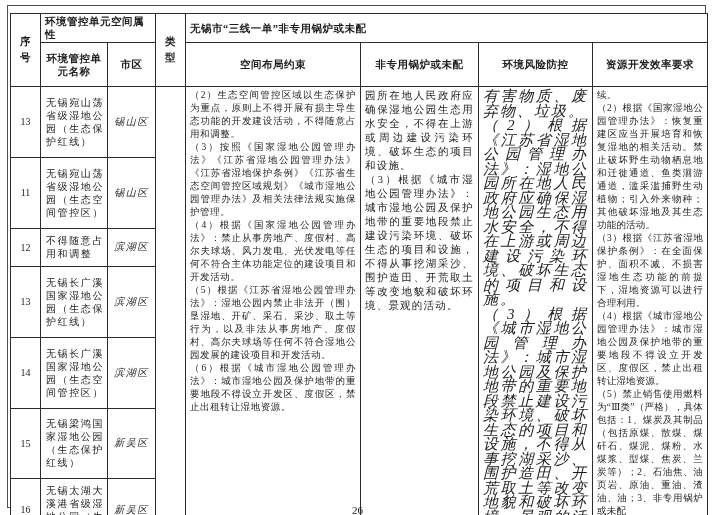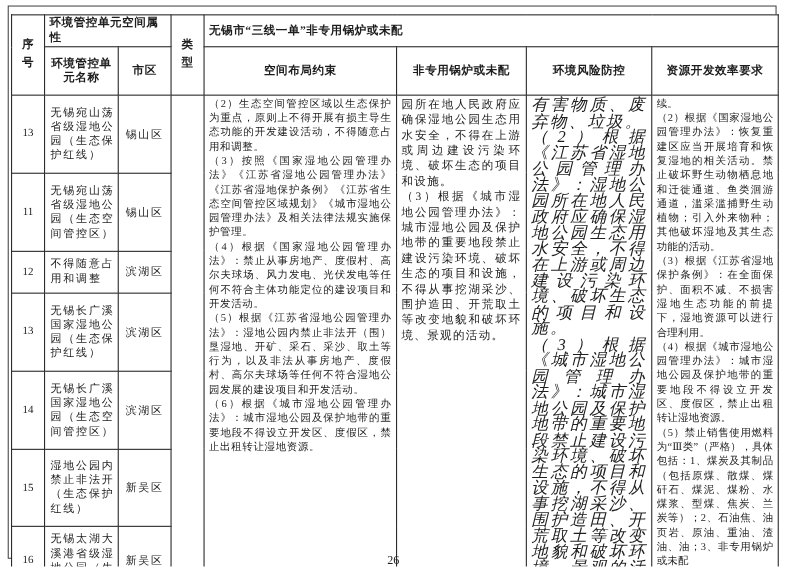--- a/index.html
+++ b/index.html
@@ -34,21 +34,21 @@
   th.lefthead { text-align:left; padding-left:4px; }
   .vtext {
     display:inline-block; width:1.05em;
     word-break:break-all; line-height:1.5; text-align:center;
   }
   td.no   { text-align:center; font-size:10px; }
   td.name {
     font-size:10px; line-height:13px; letter-spacing:1.6px;
     vertical-align:middle; padding:2px 2px 2px 5px;
   }
-  td.dist { text-align:center; font-size:10px; letter-spacing:1.5px; }
+  td.dist { text-align:center; font-size:10px; letter-spacing:1.5px;font-style:italic; }
   td.typecell { background:#fff; }
   td.content {
     vertical-align:top; text-align:justify;
     white-space:pre-line; padding:2px 4px;
   }
   td.c-space { font-size:9.5px;  line-height:13px;   letter-spacing:0.6px; }
   td.c-poll  { font-size:10.5px; line-height:14px;   letter-spacing:1.2px;margin-top:17px; }
   td.c-risk  { font-size:15px; line-height:14.5px; letter-spacing:2.0px;font-style:italic; }
   td.c-res   { font-size:9.5px;  line-height:13px;   letter-spacing:0.2px; }
   tr.hh1 { height:18px; }
@@ -130,21 +130,21 @@
       <td class="name">无锡长广溪国家湿地公园（生态保护红线）</td>
       <td class="dist">滨湖区</td>
     </tr>
     <tr class="hr-a">
       <td class="no">14</td>
       <td class="name">无锡长广溪国家湿地公园（生态空间管控区）</td>
       <td class="dist">滨湖区</td>
     </tr>
     <tr class="hr-a">
       <td class="no">15</td>
-      <td class="name">湿地公园内禁止非法开（生态保护红线）</td>
+      <td class="name">无锡梁鸿国家湿地公园（生态保护红线）</td>
       <td class="dist">新吴区</td>
     </tr>
     <tr class="hr-c">
       <td class="no">16</td>
       <td class="name">无锡太湖大溪港省级湿地公园（生态保护红</td>
       <td class="dist">新吴区</td>
     </tr>
   </tbody>
 </table>
 

